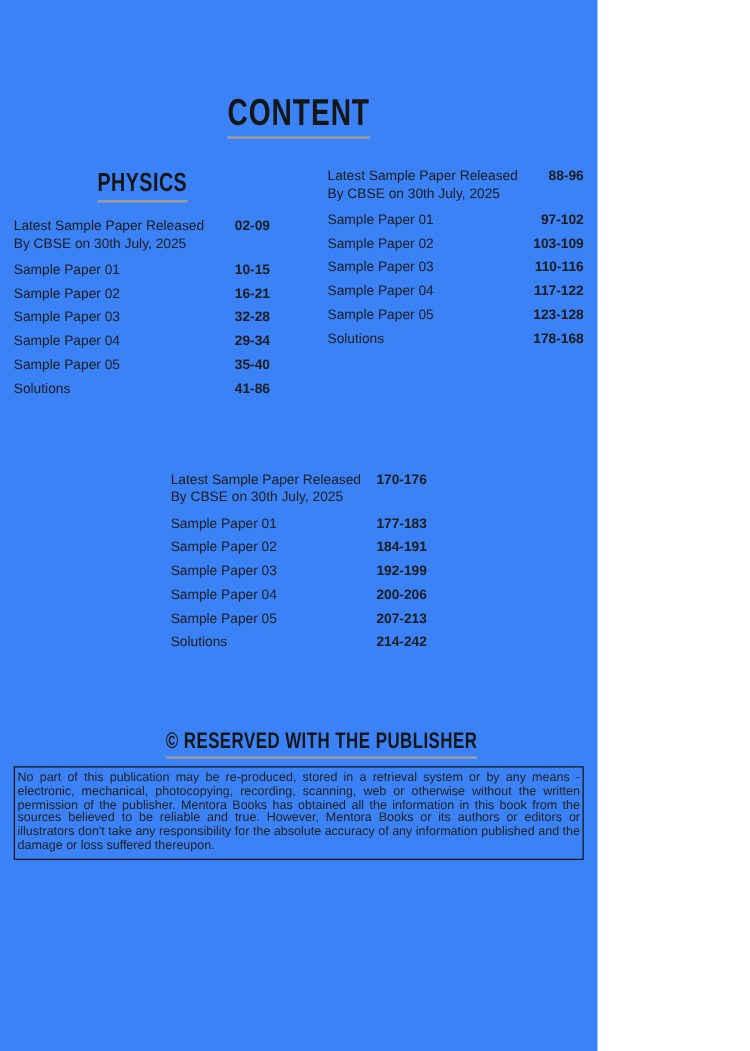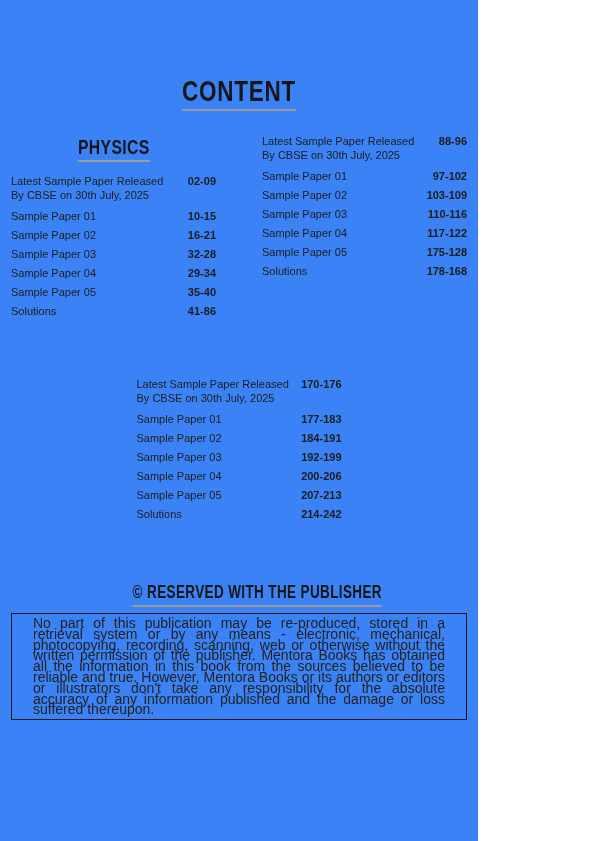--- a/index.html
+++ b/index.html
@@ -36,22 +36,22 @@
 
   .biology-col { width:205px; margin:54px auto 0; }
 
   .footer-head { margin-top:63px; text-align:center;padding-left:36px; }
   .footer-head .cond { font-size:18px; font-weight:bold; line-height:1; letter-spacing:0.5px; color:#161616; }
   .footer-head .h-rule { margin-top:4px; }
 
   .disclaimer {
     width:456px; margin:6px auto 16px;
     border:1.5px solid #151515;
-    padding:4px 21px;
-    font-size:14px; line-height:10.8px;
+    padding:4px 2px;
+    font-size:10px; line-height:10.8px;
     text-align:justify; color:#222;
   }
 </style>
 </head>
 <body>
 
 <div class="page">
 
   <div class="title-block center">
     <div class="cond">
@@ -124,21 +124,21 @@
         <div class="row">
           <span class="label">Sample Paper 03</span>
           <span class="pages">110-116</span>
         </div>
         <div class="row">
           <span class="label">Sample Paper 04</span>
           <span class="pages">117-122</span>
         </div>
         <div class="row">
           <span class="label">Sample Paper 05</span>
-          <span class="pages">175-128</span>
+          <span class="pages">123-128</span>
         </div>
         <div class="row">
           <span class="label">Solutions</span>
           <span class="pages">178-168</span>
         </div>
       </div>
     </div>
 
   </div>
 

